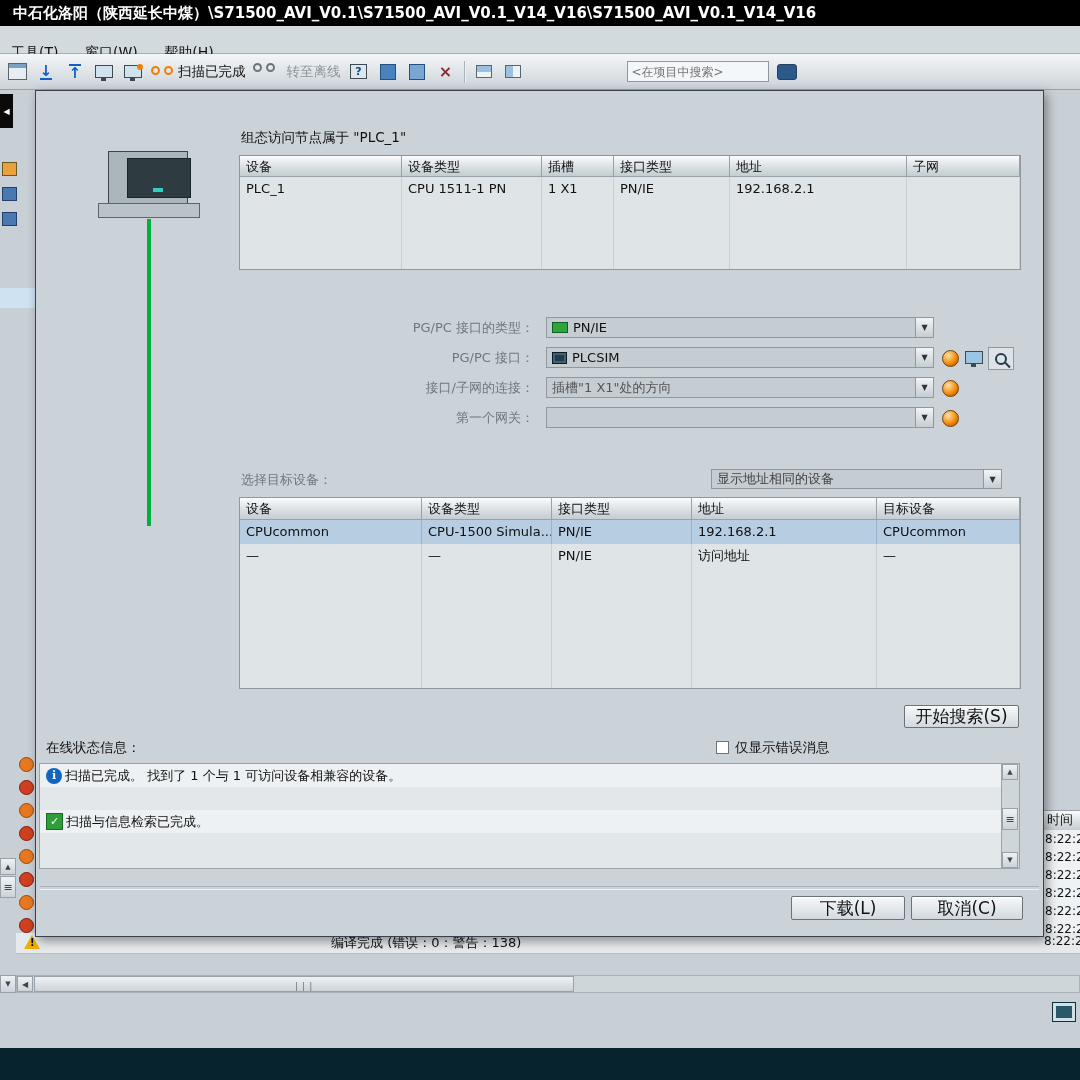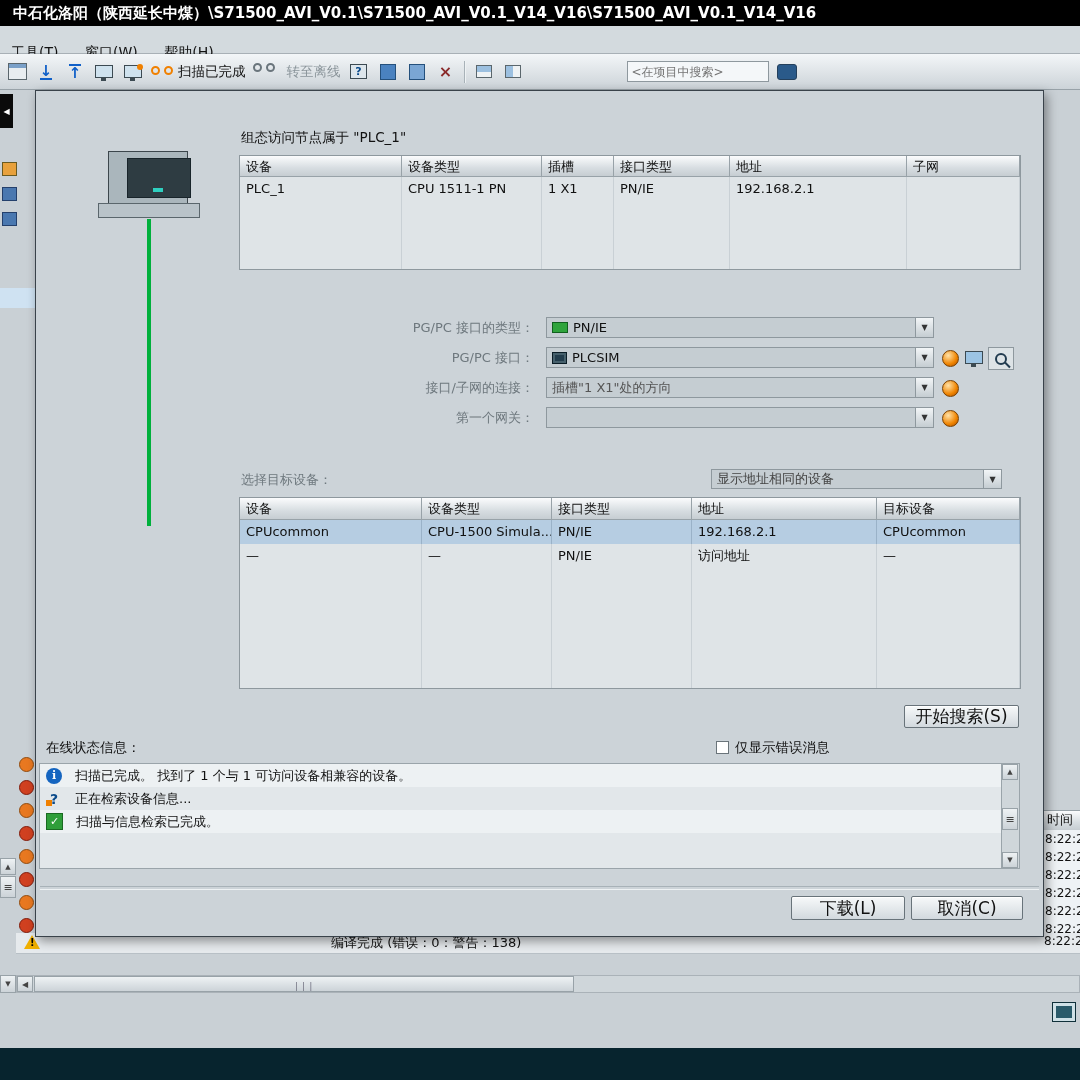--- a/index.html
+++ b/index.html
@@ -80,21 +80,21 @@
   .lap-screen{position:absolute;left:10px;top:0;width:78px;height:52px;background:#aab6bc;border:1px solid #3c464c}
   .lap-inner{position:absolute;left:18px;top:6px;width:62px;height:38px;background:#2e3c42;border:1px solid #18242a}
   .lap-glow{position:absolute;left:44px;top:36px;width:10px;height:4px;background:#2fd0c0}
   .lap-base{position:absolute;left:0;top:52px;width:100px;height:13px;background:#b9c3c9;border:1px solid #5a666c}
   .plc{position:absolute;left:75px;top:25px;width:30px;height:85px;background:#2c3e46;border:1px solid #101c22}
   .plc-top{position:absolute;left:3px;top:4px;width:22px;height:16px;background:#46606c}
   .plc-led{position:absolute;width:4px;height:4px;background:#3ae03c;left:5px}
   .plc-label{position:absolute;left:4px;top:44px;width:20px;height:22px;background:#9ab0b8}
   .cable{background:#00b03c}
   
-  .msgrow{position:absolute;left:0;right:17px;height:23px;display:flex;align-items:center;gap:13px;padding-left:6px;font-size:13px}
+  .msgrow{position:absolute;left:0;right:17px;height:23px;display:flex;align-items:center;gap:3px;padding-left:6px;font-size:13px}
   .ic-info{width:16px;height:16px;border-radius:50%;background:#1565c0;color:#fff;font-weight:bold;font-size:11px;
            display:flex;align-items:center;justify-content:center;font-family:"DejaVu Serif",serif}
   .ic-info::before{content:"i"}
   .ic-qmark{width:16px;height:16px;position:relative;color:#0a4a8a;font-weight:bold;font-size:14px;text-align:center;line-height:16px}
   .ic-qmark::before{content:"?"}
   .ic-qmark::after{content:"";position:absolute;left:0;bottom:1px;width:6px;height:6px;background:#f08000}
   .ic-check{width:15px;height:15px;background:#2f9e3a;border:1px solid #1a6a22;color:#fff;font-weight:bold;font-size:11px;
             display:flex;align-items:center;justify-content:center}
   .ic-check::before{content:"✓"}
   .sbar{background:#cfd6da;border-left:1px solid #9aa4aa}
@@ -402,24 +402,20 @@
 
     <div class="abs" style="left:10px;top:648px;font-size:13.5px">在线状态信息：</div>
     <span class="chk abs" style="left:680px;top:650px"></span>
     <span class="abs" style="left:699px;top:648px;font-size:13.5px">仅显示错误消息</span>
 
     <div class="abs" style="left:3px;top:672px;width:981px;height:106px;background:#e2e7ea;border:1px solid #9aa4aa;box-sizing:border-box">
       <div class="msgrow" style="top:0;background:#edf1f3">
         <span class="ic-info"></span>
         <span>扫描已完成。 找到了 1 个与 1 可访问设备相兼容的设备。</span>
       </div>
-      <div class="msgrow" style="top:23px">
-        <span class="ic-qmark"></span>
-        <span>正在检索设备信息...</span>
-      </div>
       <div class="msgrow" style="top:46px;background:#edf1f3">
         <span class="ic-check"></span>
         <span>扫描与信息检索已完成。</span>
       </div>
       <div class="sbar" style="position:absolute;right:0;top:0;bottom:0;width:17px">
         <div class="sbtn up" style="position:absolute;left:0;top:0;width:16px;height:16px"></div>
         <div class="sbtn grip" style="position:absolute;left:0;top:44px;width:16px;height:22px"></div>
         <div class="sbtn dn" style="position:absolute;left:0;bottom:0;width:16px;height:16px"></div>
       </div>
     </div>

